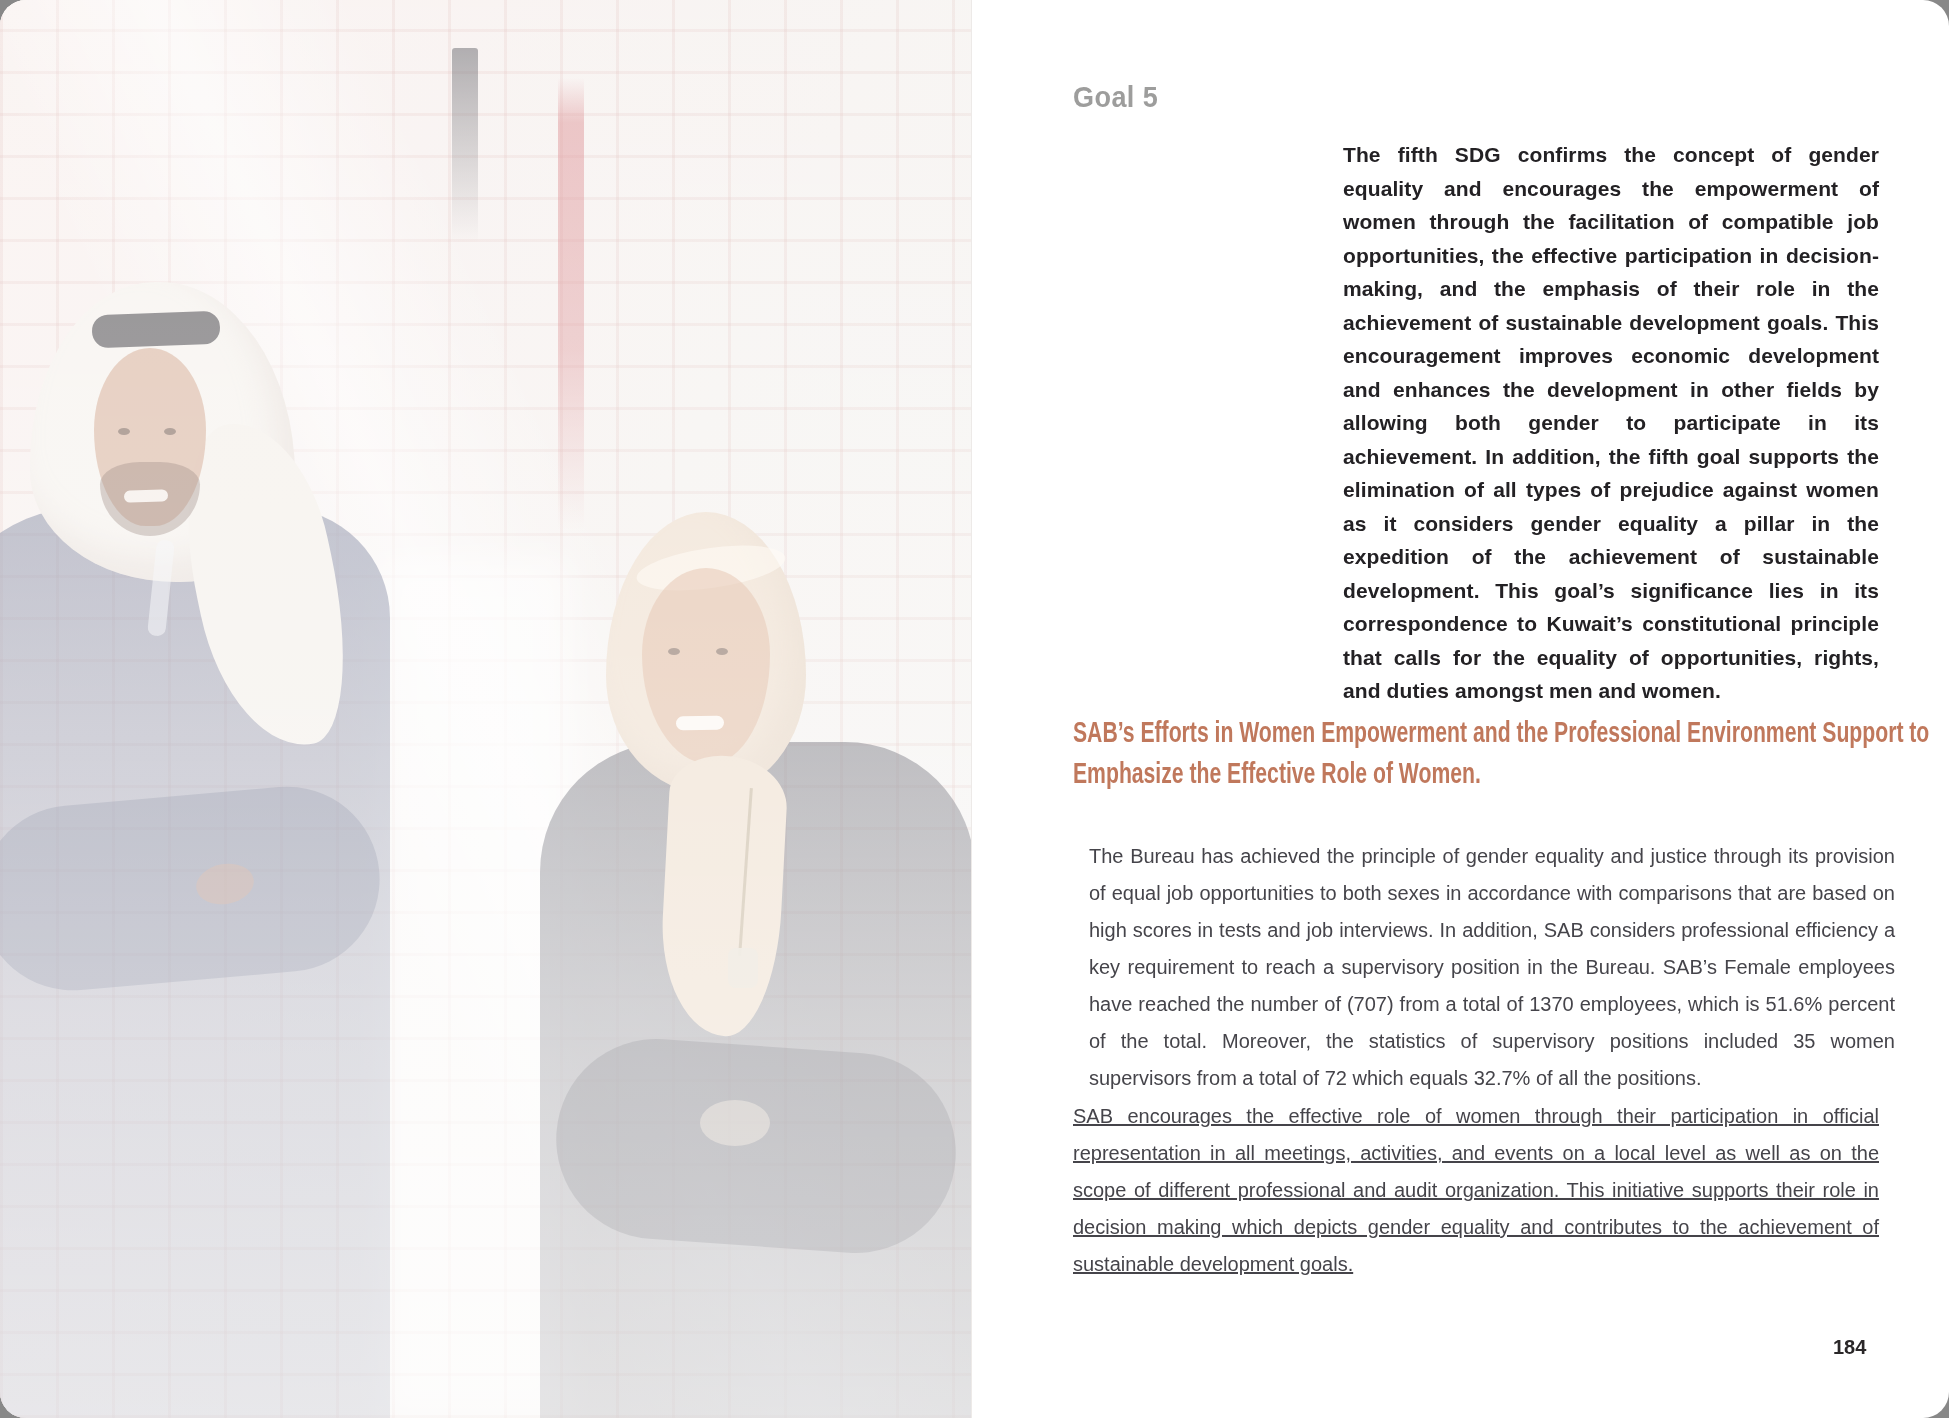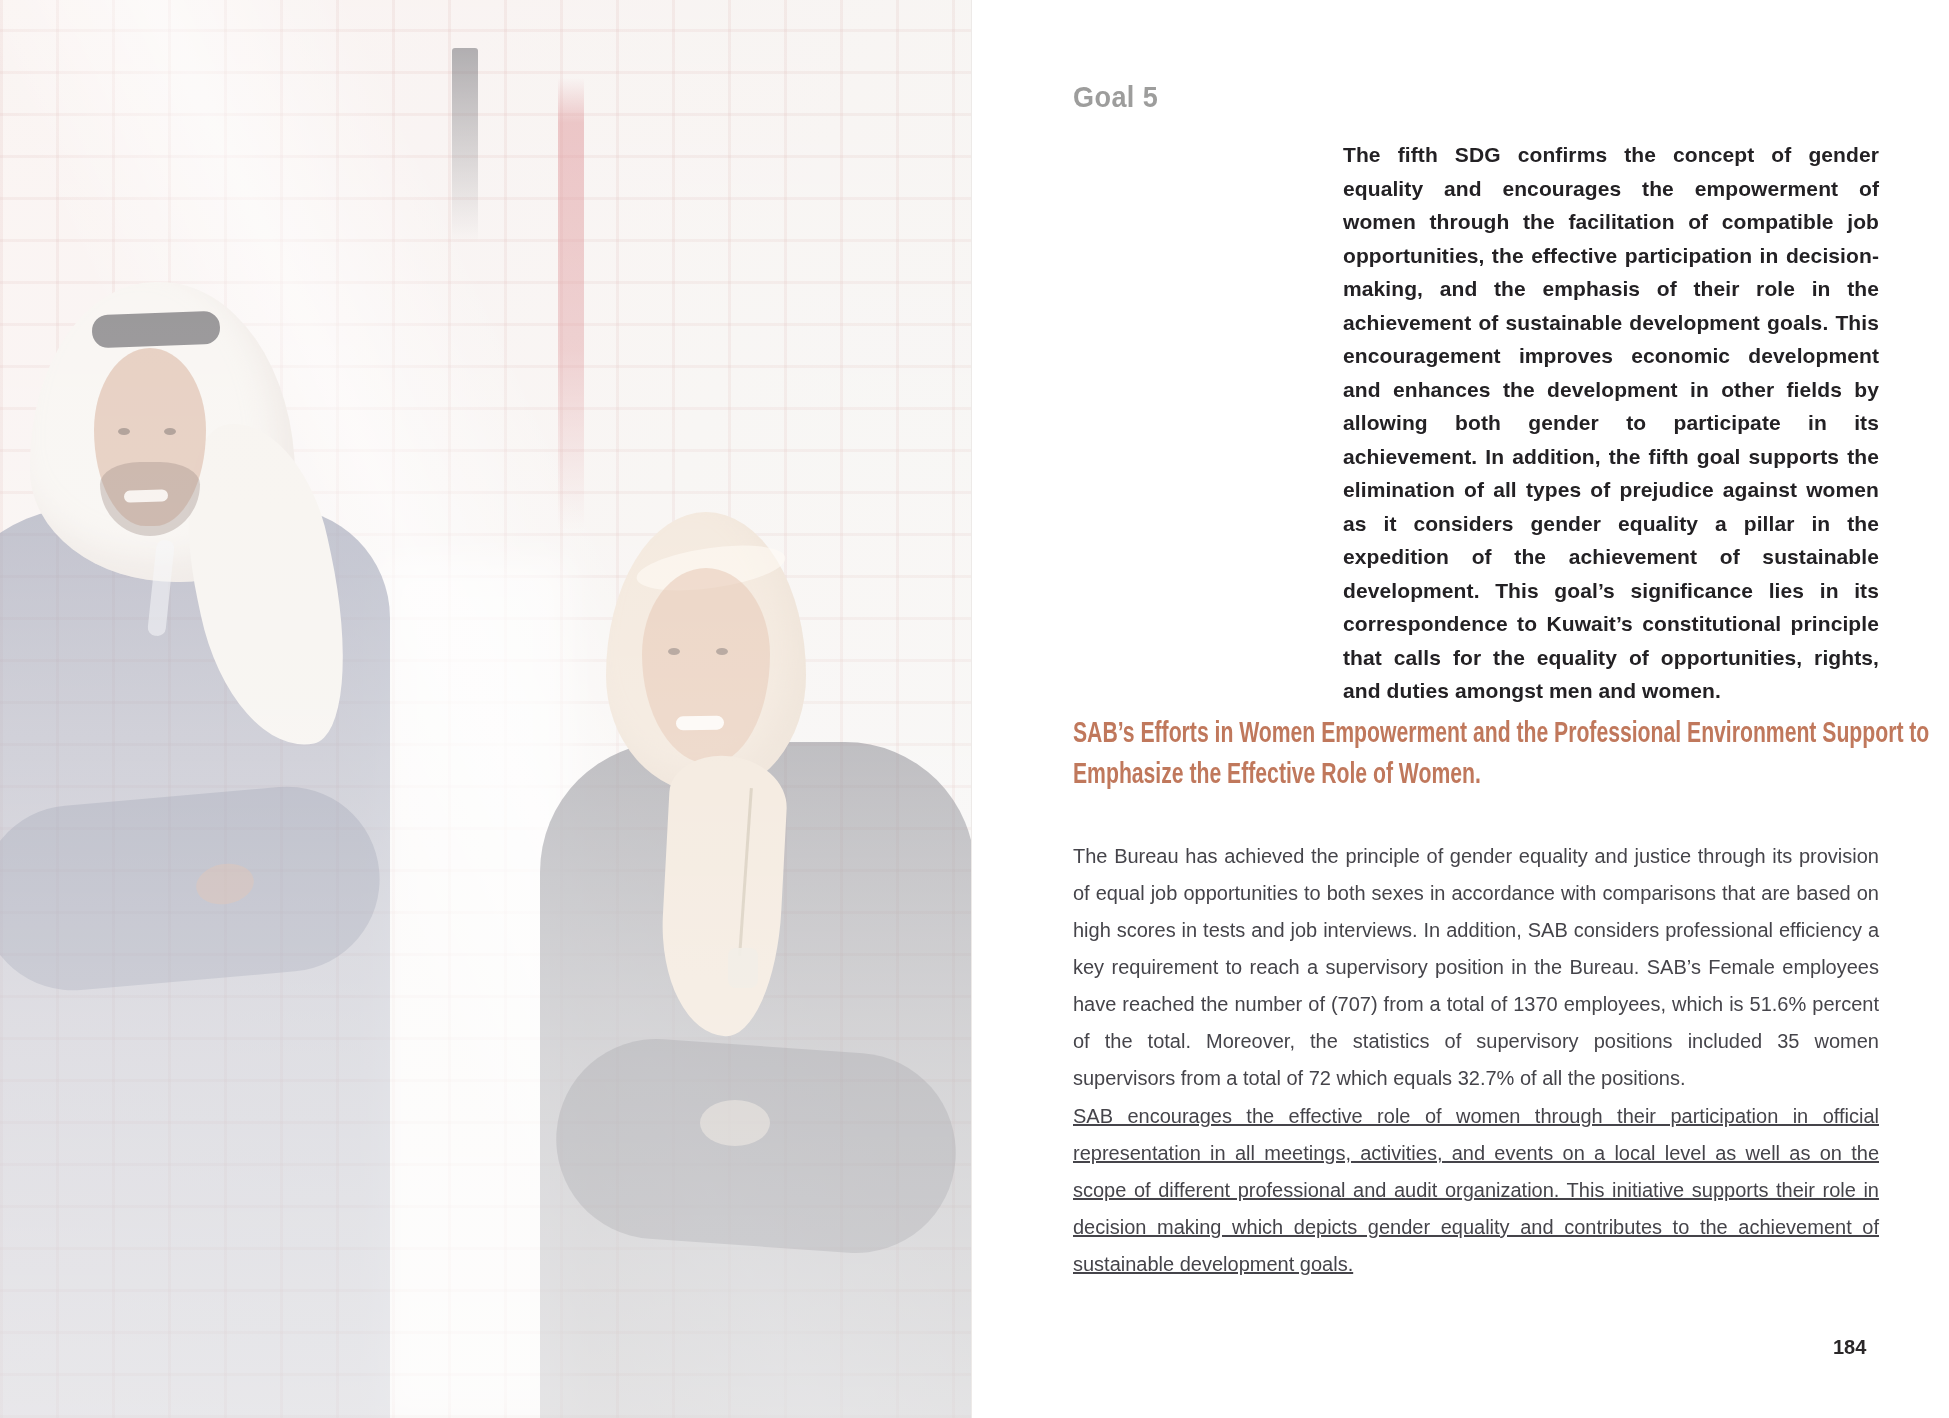--- a/index.html
+++ b/index.html
@@ -1,17 +1,17 @@
 <!DOCTYPE html>
 <html><head>
 <meta charset="utf-8">
 <style>
   html,body{margin:0;padding:0;background:#888;}
   .page{position:relative;width:1949px;height:1418px;background:#ffffff;overflow:hidden;
-        font-family:"Liberation Sans",sans-serif;}
+        font-family:"Liberation Sans",sans-serif;border-radius:26px;}
 
   
   .photo{position:absolute;left:0;top:0;width:971px;height:1418px;overflow:hidden;
          border-right:1px solid #edeae8;background:#f5f0ee;}
   .facade{position:absolute;left:0;top:0;width:100%;height:100%;
     background:
       linear-gradient(65deg, rgba(255,255,255,0) 38%, rgba(255,255,255,.55) 50%, rgba(255,255,255,0) 62%),
       repeating-linear-gradient(90deg, rgba(210,160,155,.22) 0 3px, rgba(0,0,0,0) 3px 56px),
       repeating-linear-gradient(0deg, rgba(210,160,155,.20) 0 3px, rgba(0,0,0,0) 3px 42px),
       linear-gradient(115deg,#f8efec 0%,#f6eeec 30%,#f4f0ed 55%,#f3f2f0 100%);}
@@ -85,21 +85,21 @@
       white-space:nowrap;transform-origin:left center;}
   .tline1{transform:scaleX(.57);}
   .tline2{transform:scaleX(.51);}
   .intro{position:absolute;left:1343px;top:138px;width:536px;font-size:21px;line-height:33.5px;
       font-weight:700;color:#232124;text-align:justify;letter-spacing:.1px;}
   .subheading{position:absolute;left:1073px;top:712px;color:#c0785c;font-weight:700;}
   .subheading .sline{display:block;font-size:29px;line-height:41px;white-space:nowrap;
       transform:scaleX(.73);transform-origin:left top;}
   .bodypara{position:absolute;left:1073px;width:806px;font-size:20px;line-height:37px;
       font-weight:400;color:#45444a;text-align:justify;}
-  .p2{top:838px;} .p3{top:1098px;text-decoration:underline;}
+  .p2{top:838px;margin-left:16px;} .p3{top:1098px;text-decoration:underline;}
   .page-number{position:absolute;left:1833px;top:1336px;font-size:20px;font-weight:700;color:#2a2728;}
 </style>
 </head>
 <body>
 
 <div class="page">
 
   <div class="photo">
     <div class="facade"></div>
     <div class="dark-bar shape"></div>

